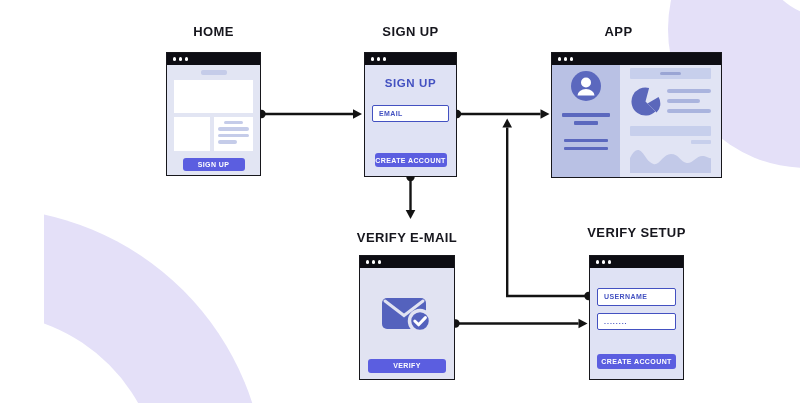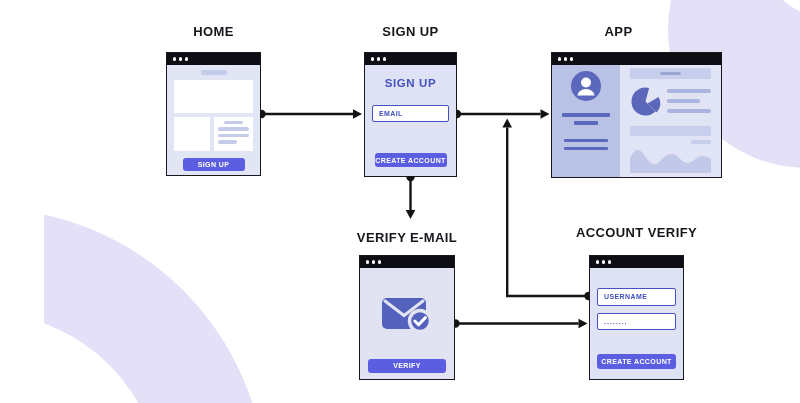--- a/index.html
+++ b/index.html
@@ -118,21 +118,21 @@
         <polyline points="544.5,296 463.2,296 463.2,127.5" fill="none"></polyline>
         <polygon points="463.2,118.5 458.4,127.5 468,127.5" stroke="none"></polygon>
       </g>
     </g>
   </svg>
 
   <div class="title title--home">HOME</div>
   <div class="title title--signup">SIGN UP</div>
   <div class="title title--app">APP</div>
   <div class="title title--verify">VERIFY E-MAIL</div>
-  <div class="title title--account">ACCOUNT VERIFY</div>
+  <div class="title title--account">VERIFY SETUP</div>
 
   <div class="card card--home">
     <div class="titlebar">
       <span style="display:flex;gap:2.8px;">
           <i></i>
           <i></i>
           <i></i>
         </span>
     </div>
     <div class="home-body">

